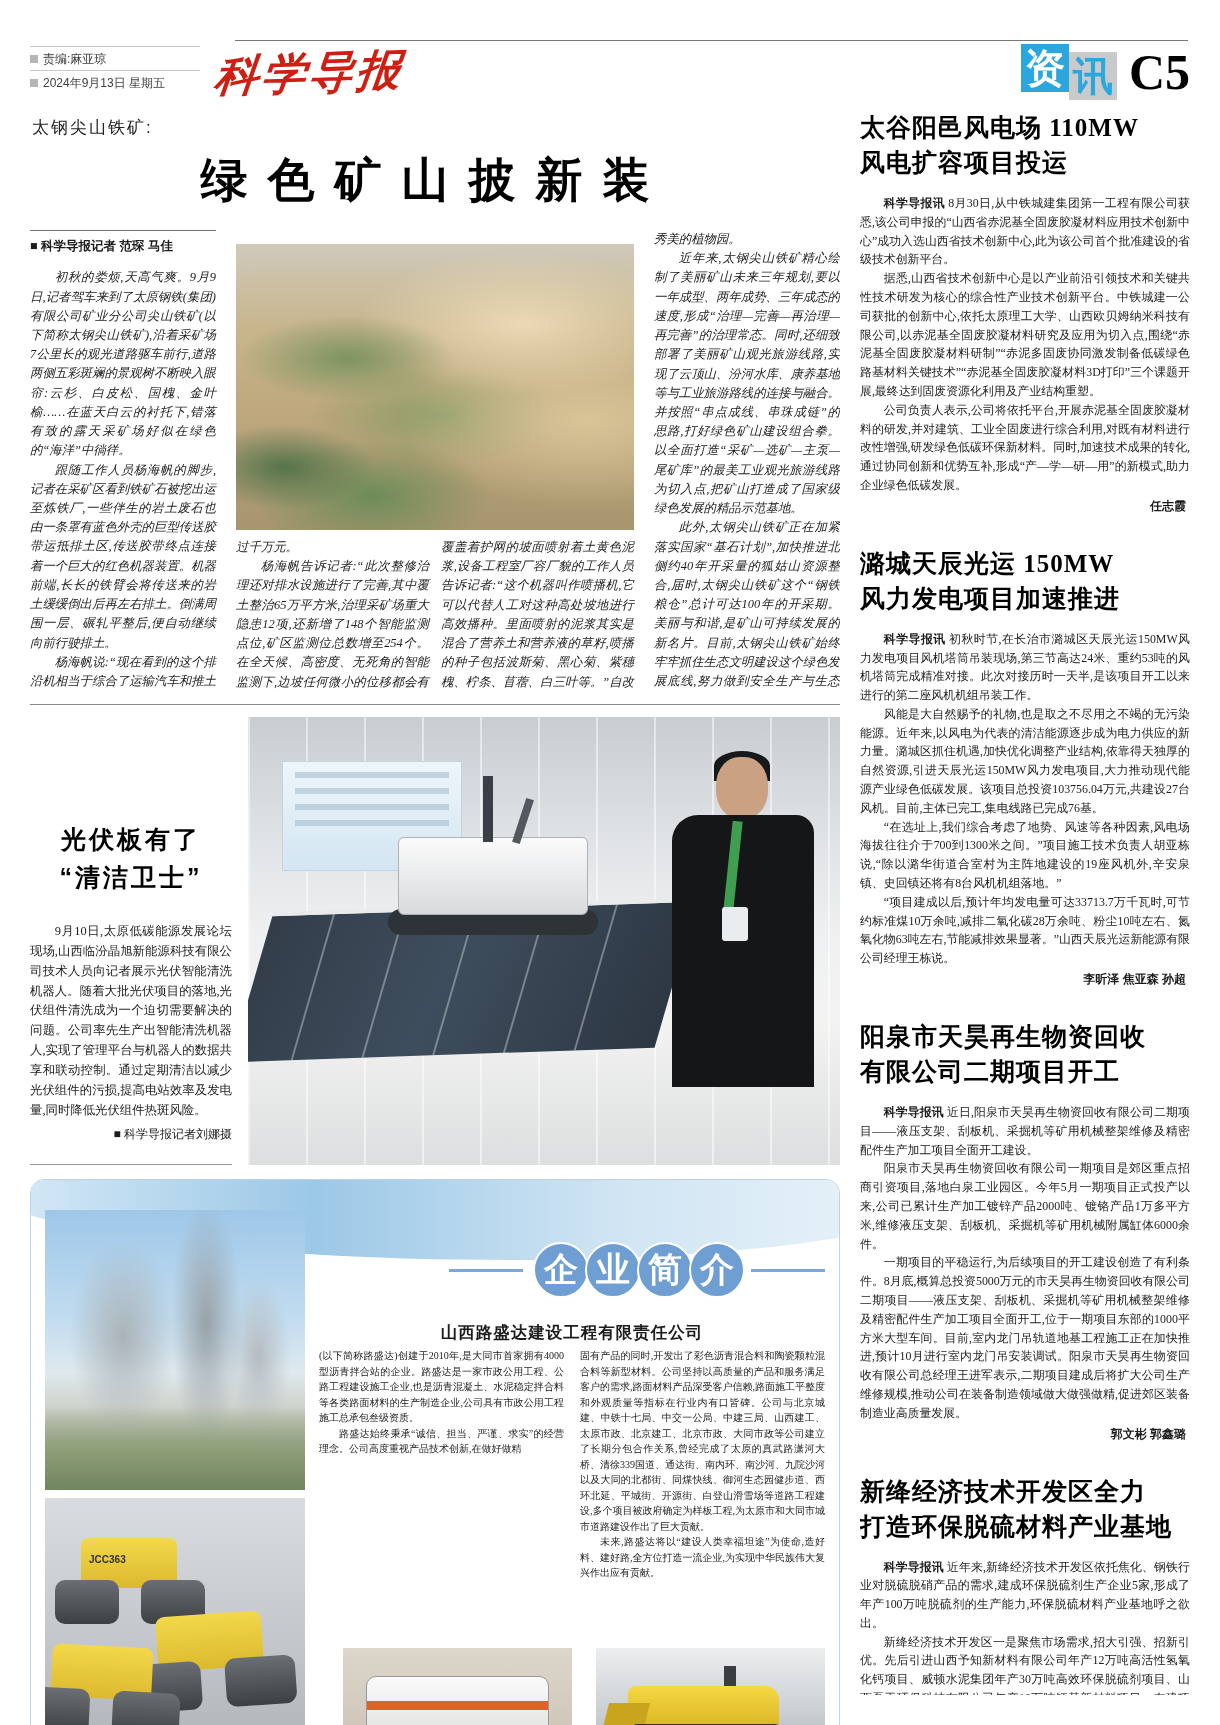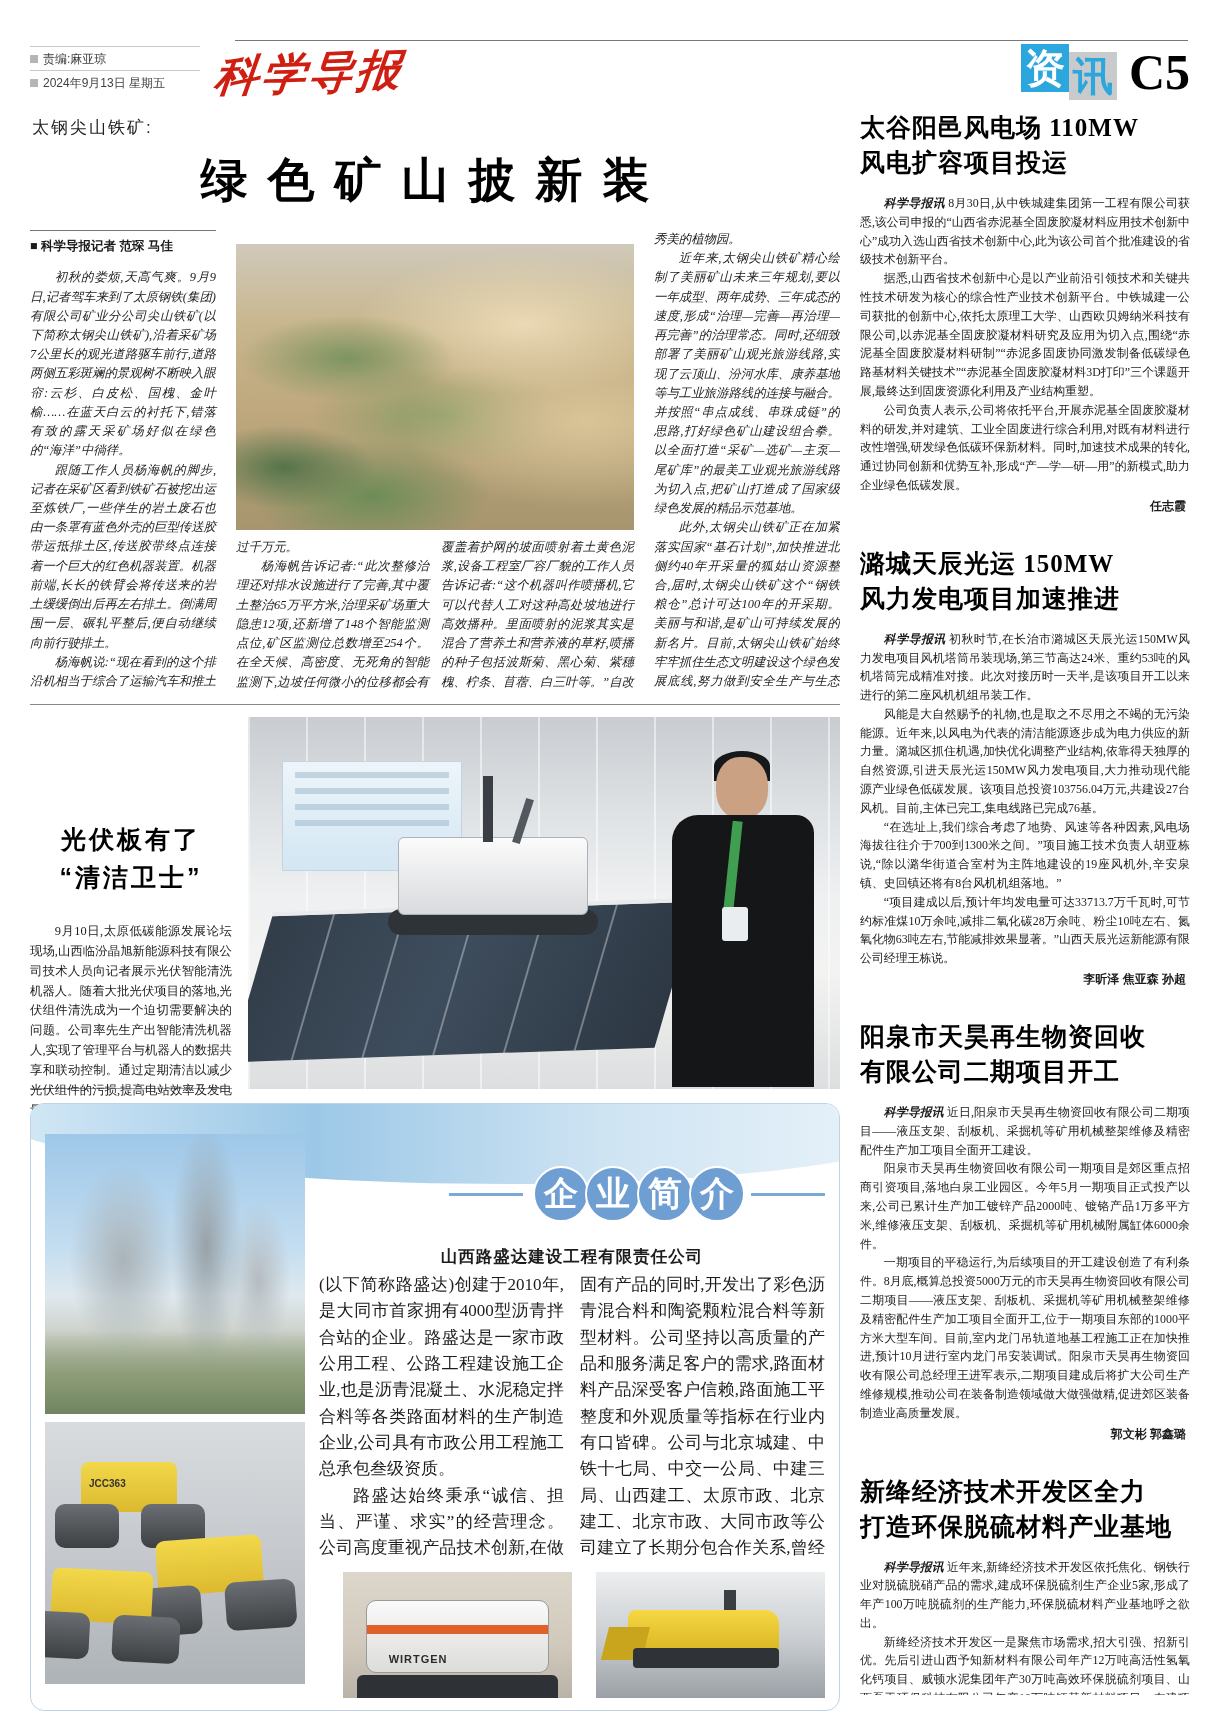--- a/index.html
+++ b/index.html
@@ -48,21 +48,21 @@
       radial-gradient(170px 80px at 34% 88%, #6d8c57 0%, rgba(109,140,87,0) 70%),
       radial-gradient(150px 60px at 28% 40%, #7d9460 0%, rgba(125,148,96,0) 72%),
       radial-gradient(220px 95px at 72% 28%, #ead9b4 0%, rgba(234,217,180,0) 75%),
       radial-gradient(260px 120px at 88% 62%, #d9c498 0%, rgba(217,196,152,0) 72%),
       radial-gradient(190px 70px at 52% 60%, #8a9c66 0%, rgba(138,156,102,0) 70%),
       linear-gradient(180deg,#d0cabb 0%, #c8b68e 28%, #bfa87e 58%, #a6956e 100%); }
 
   .mainrule { border:none; border-top:1px solid #888; margin:12px 0 12px 0; }
 
   
-  .midband { display:flex; gap:16px; height:372px; }
+  .midband { display:flex; gap:16px; height:448px; }
   .pvbox { width:202px; border-bottom:1px solid #999; position:relative; }
   .pvtitle { margin-top:104px; text-align:center; font-family:"Liberation Sans",sans-serif; font-weight:900;
              font-size:25px; letter-spacing:3px; line-height:1.5; color:#000; }
   .pvbody { margin-top:26px; font-size:12.4px; line-height:1.6; text-align:justify; text-indent:2em; }
   .pvcredit { margin-top:6px; text-align:right; font-size:12px; font-family:"Liberation Sans",sans-serif; }
   .solar-photo { flex:1; position:relative; overflow:hidden;
     background:
       repeating-linear-gradient(90deg, rgba(255,255,255,.5) 0 2px, rgba(0,0,0,0) 2px 58px),
       linear-gradient(180deg,#c9ccd0 0%, #dfe2e5 26%, #eef0f1 48%, #f3f3f2 68%, #dcdedf 100%); }
   .sp-banner { position:absolute; left:34px; top:44px; width:180px; height:110px; background:linear-gradient(180deg,#eef5fa,#d3e6f2);
@@ -106,21 +106,21 @@
       linear-gradient(180deg,#9ec7e8 0%, #c3ddf0 40%, #dfe9ee 58%, #cfd3cd 70%, #8a9a74 100%); }
   .rollers-photo { position:relative; height:262px; overflow:hidden;
     background:linear-gradient(180deg,#d9dcdf 0%, #c3c7cb 55%, #aeb3b7 100%); }
   .roller { position:absolute; width:150px; height:86px; }
   .roller .cab { position:absolute; left:26px; top:0; width:96px; height:50px; background:linear-gradient(180deg,#f2d84a,#dcb92e); border-radius:8px; }
   .roller .drum { position:absolute; left:0; bottom:0; width:64px; height:44px; border-radius:10px; background:linear-gradient(180deg,#6b6f73,#3c4043); }
   .roller .drum2 { position:absolute; right:0; bottom:0; width:64px; height:44px; border-radius:10px; background:linear-gradient(180deg,#6b6f73,#3c4043); }
   .roller .tag { position:absolute; left:34px; top:16px; font-family:"Liberation Sans",sans-serif; font-size:10px; font-weight:bold; color:#333; }
   .cright { flex:1; display:flex; flex-direction:column; }
   .cname { margin-top:112px; text-align:center; font-weight:bold; font-size:16.5px; font-family:"Liberation Sans",sans-serif; letter-spacing:1px; }
-  .ctext { display:flex; gap:16px; margin-top:4px; height:286px; overflow:hidden; font-size:17px; line-height:1.55; text-align:justify; }
+  .ctext { display:flex; gap:16px; margin-top:4px; height:286px; overflow:hidden; font-size:10px; line-height:1.55; text-align:justify; }
   .ctext .ccol { flex:1; }
   .ctext p { text-indent:2em; }
   .ctext p.noindent { text-indent:0; }
   .cphotos { display:flex; gap:24px; margin-top:14px; flex:1;padding-left:24px; }
   .milling-photo { position:relative; flex:1; overflow:hidden;
     background:linear-gradient(180deg,#ddd6ca 0%, #cfc8bb 60%, #b9b2a6 100%); }
   .mill-body { position:absolute; left:10%; top:22%; width:80%; height:58%; border-radius:10px;
     background:linear-gradient(180deg,#fafafa,#dcdcda); border:1px solid #9a9a96; }
   .mill-stripe { position:absolute; left:0; top:34%; width:100%; height:9px; background:#e0622a; }
   .mill-dark { position:absolute; left:6%; bottom:-16%; width:88%; height:34%; background:#2e3236; border-radius:6px; }
@@ -131,21 +131,21 @@
   .paver-hopper { position:absolute; left:4%; top:44%; width:18%; height:26%; background:#c9a51d; transform:skewX(-14deg); }
   .paver-under { position:absolute; left:16%; top:60%; width:64%; height:16%; background:#2f3337; border-radius:4px; }
   .paver-stack { position:absolute; left:56%; top:14%; width:5%; height:20%; background:#3a3e42; }
 
   
   .sart { margin-bottom:30px; }
   .sart h2 { font-family:"Liberation Serif",serif; font-weight:bold; font-size:25px; line-height:1.4;
              letter-spacing:1px; color:#000; margin-bottom:14px; }
   .sart .sbody { font-size:11.9px; line-height:1.58; text-align:justify; }
   .sart .sbody p { text-indent:2em; margin:0; }
-  .slead { font-family:"Liberation Sans",sans-serif; font-weight:bold;font-style:italic; }
+  .slead { font-family:"Liberation Sans",sans-serif; font-weight:bold; }
   .sauthor { text-align:right; font-family:"Liberation Sans",sans-serif; font-weight:bold; font-size:12px; margin-top:2px; padding-right:4px; }
 </style>
 </head>
 <body>
 
 <div class="page">
 
   <div class="hdr">
     <div class="hdr-toprule"></div>
     <div class="hdr-meta">

